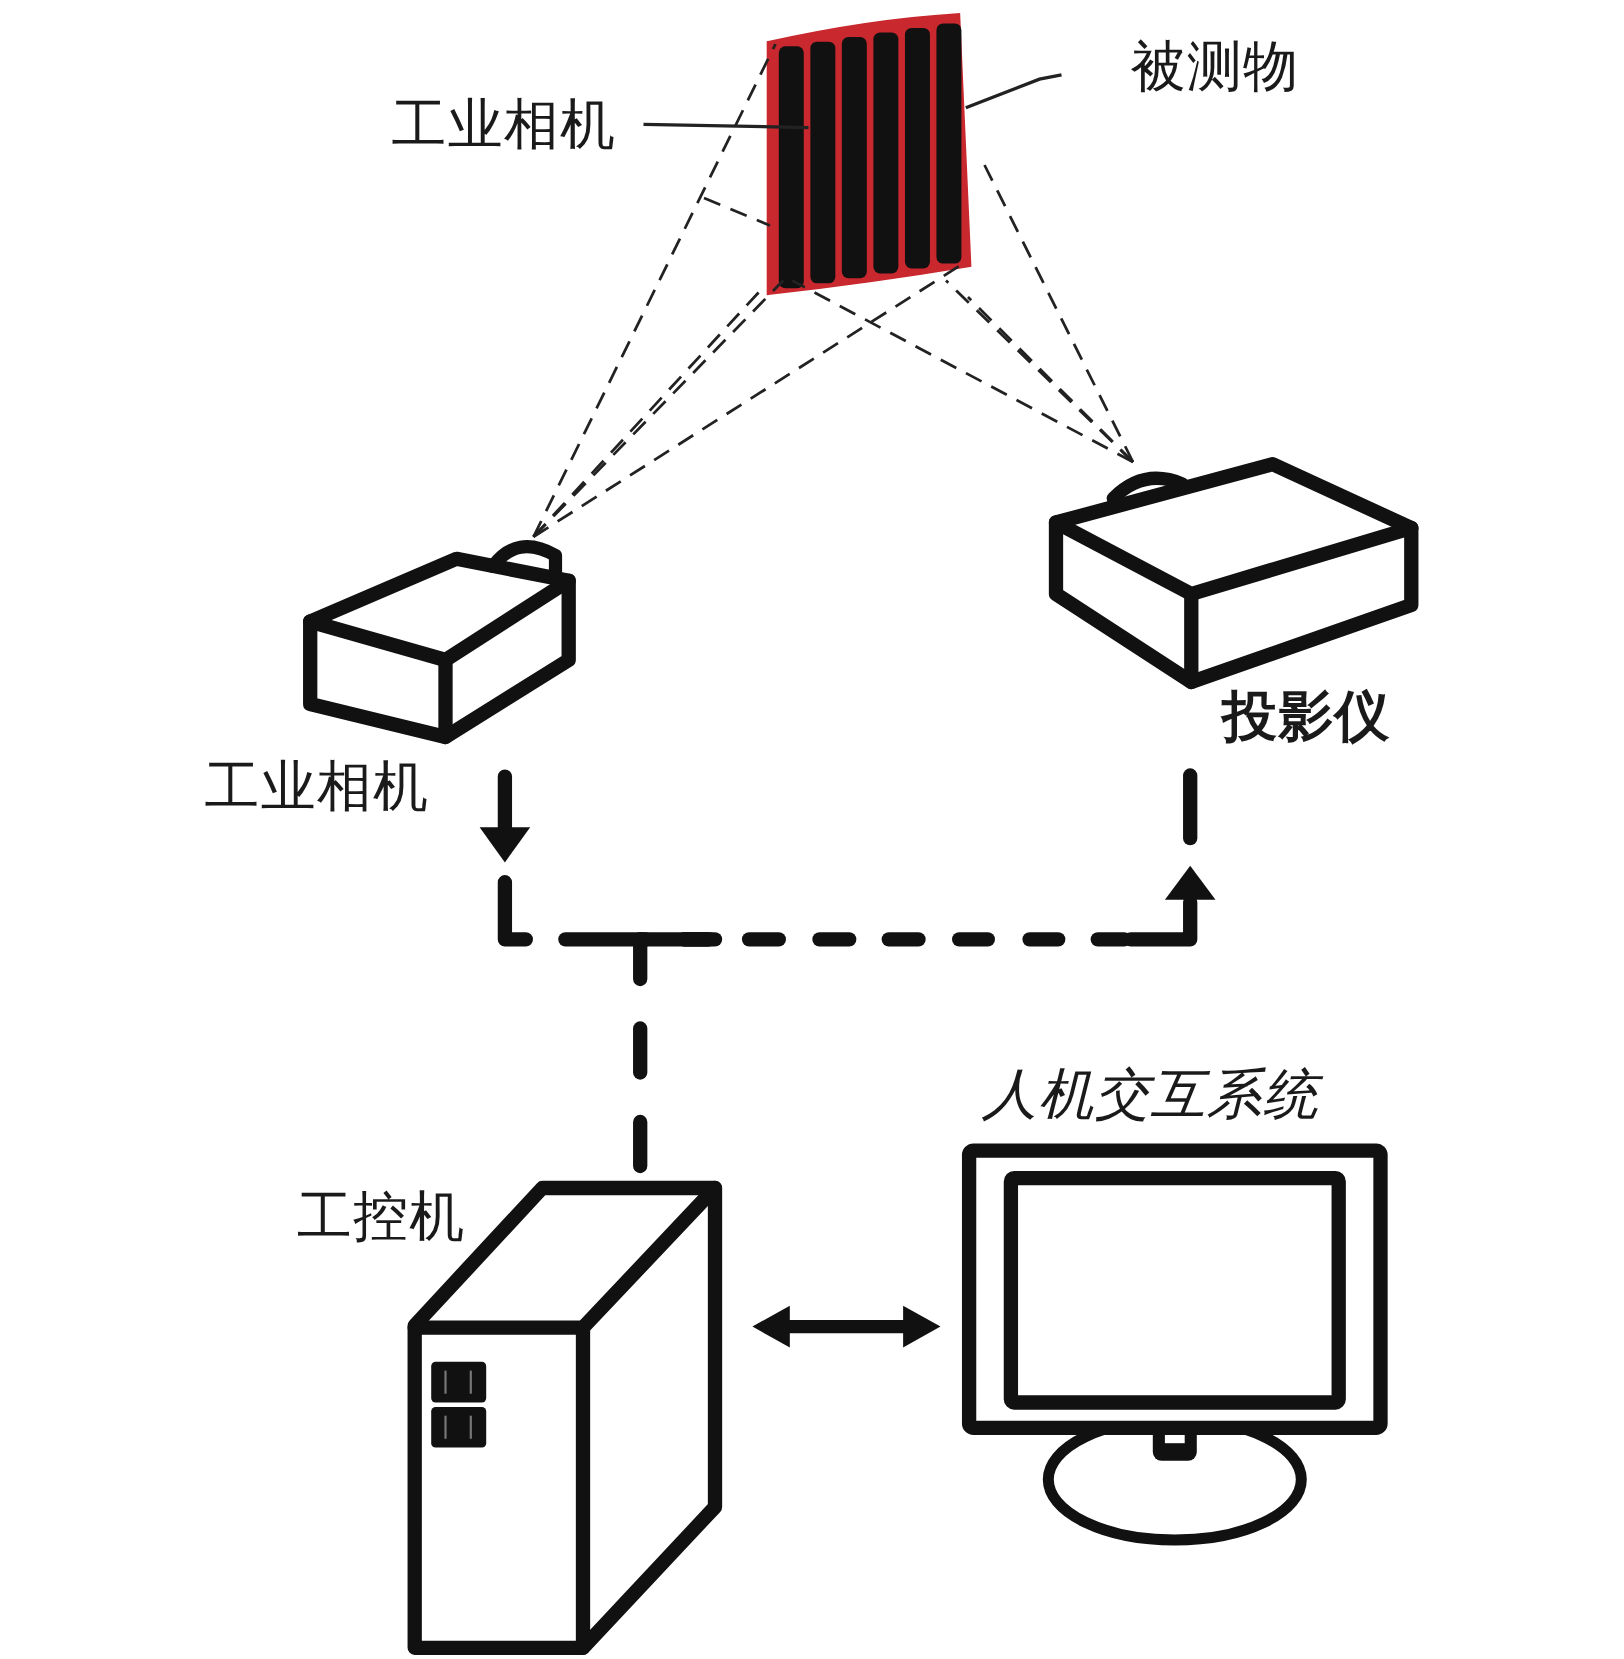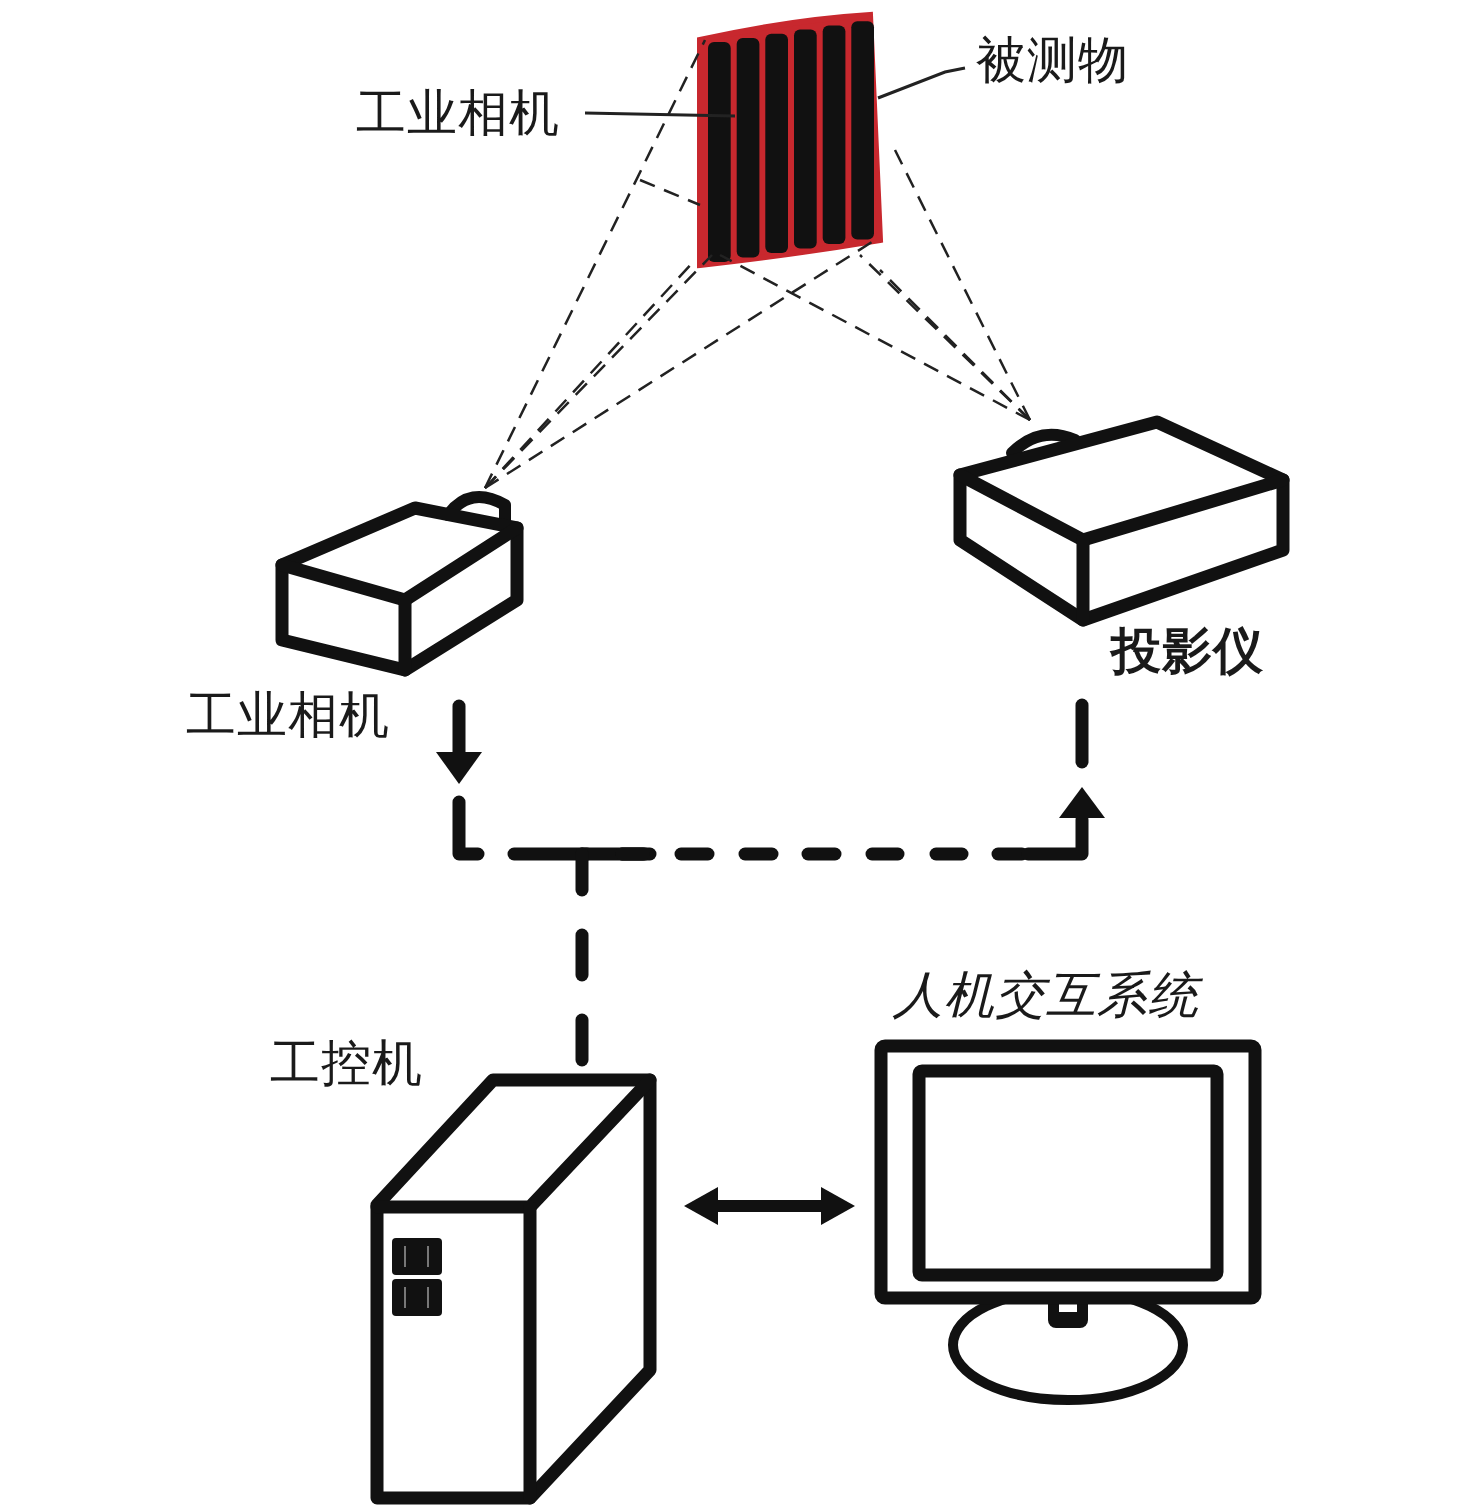--- a/index.html
+++ b/index.html
@@ -117,17 +117,17 @@
   <g>
     <ellipse cx="1068" cy="1345" rx="115" ry="55" fill="#fff" stroke="#111" stroke-width="10"></ellipse>
     <rect x="1048" y="1292" width="40" height="36" rx="8" fill="#111"></rect>
     <rect x="1059" y="1300" width="18" height="12" fill="#fff"></rect>
     <rect x="881" y="1046" width="374" height="252" rx="4" fill="#fff" stroke="#111" stroke-width="13"></rect>
     <rect x="919" y="1071" width="298" height="204" rx="3" fill="#fff" stroke="#111" stroke-width="13"></rect>
   </g>
 </svg>
 
 <div class="label" style="left:356px; top:88px;">工业相机</div>
-<div class="label" style="left:976px; top:35px;">被测物</div>
+<div class="label" style="left:1028px; top:35px;">被测物</div>
 <div class="label" style="left:186px; top:690px;">工业相机</div>
 <div class="label" style="left:1111px; top:626px;font-weight:bold;">投影仪</div>
-<div class="label" style="left:270px; top:1038px;text-align:center;">工控机</div>
+<div class="label" style="left:270px; top:1081px;text-align:center;">工控机</div>
 <div class="label" style="left:893px; top:970px;font-style:italic;">人机交互系统</div>
 
 </body></html>

